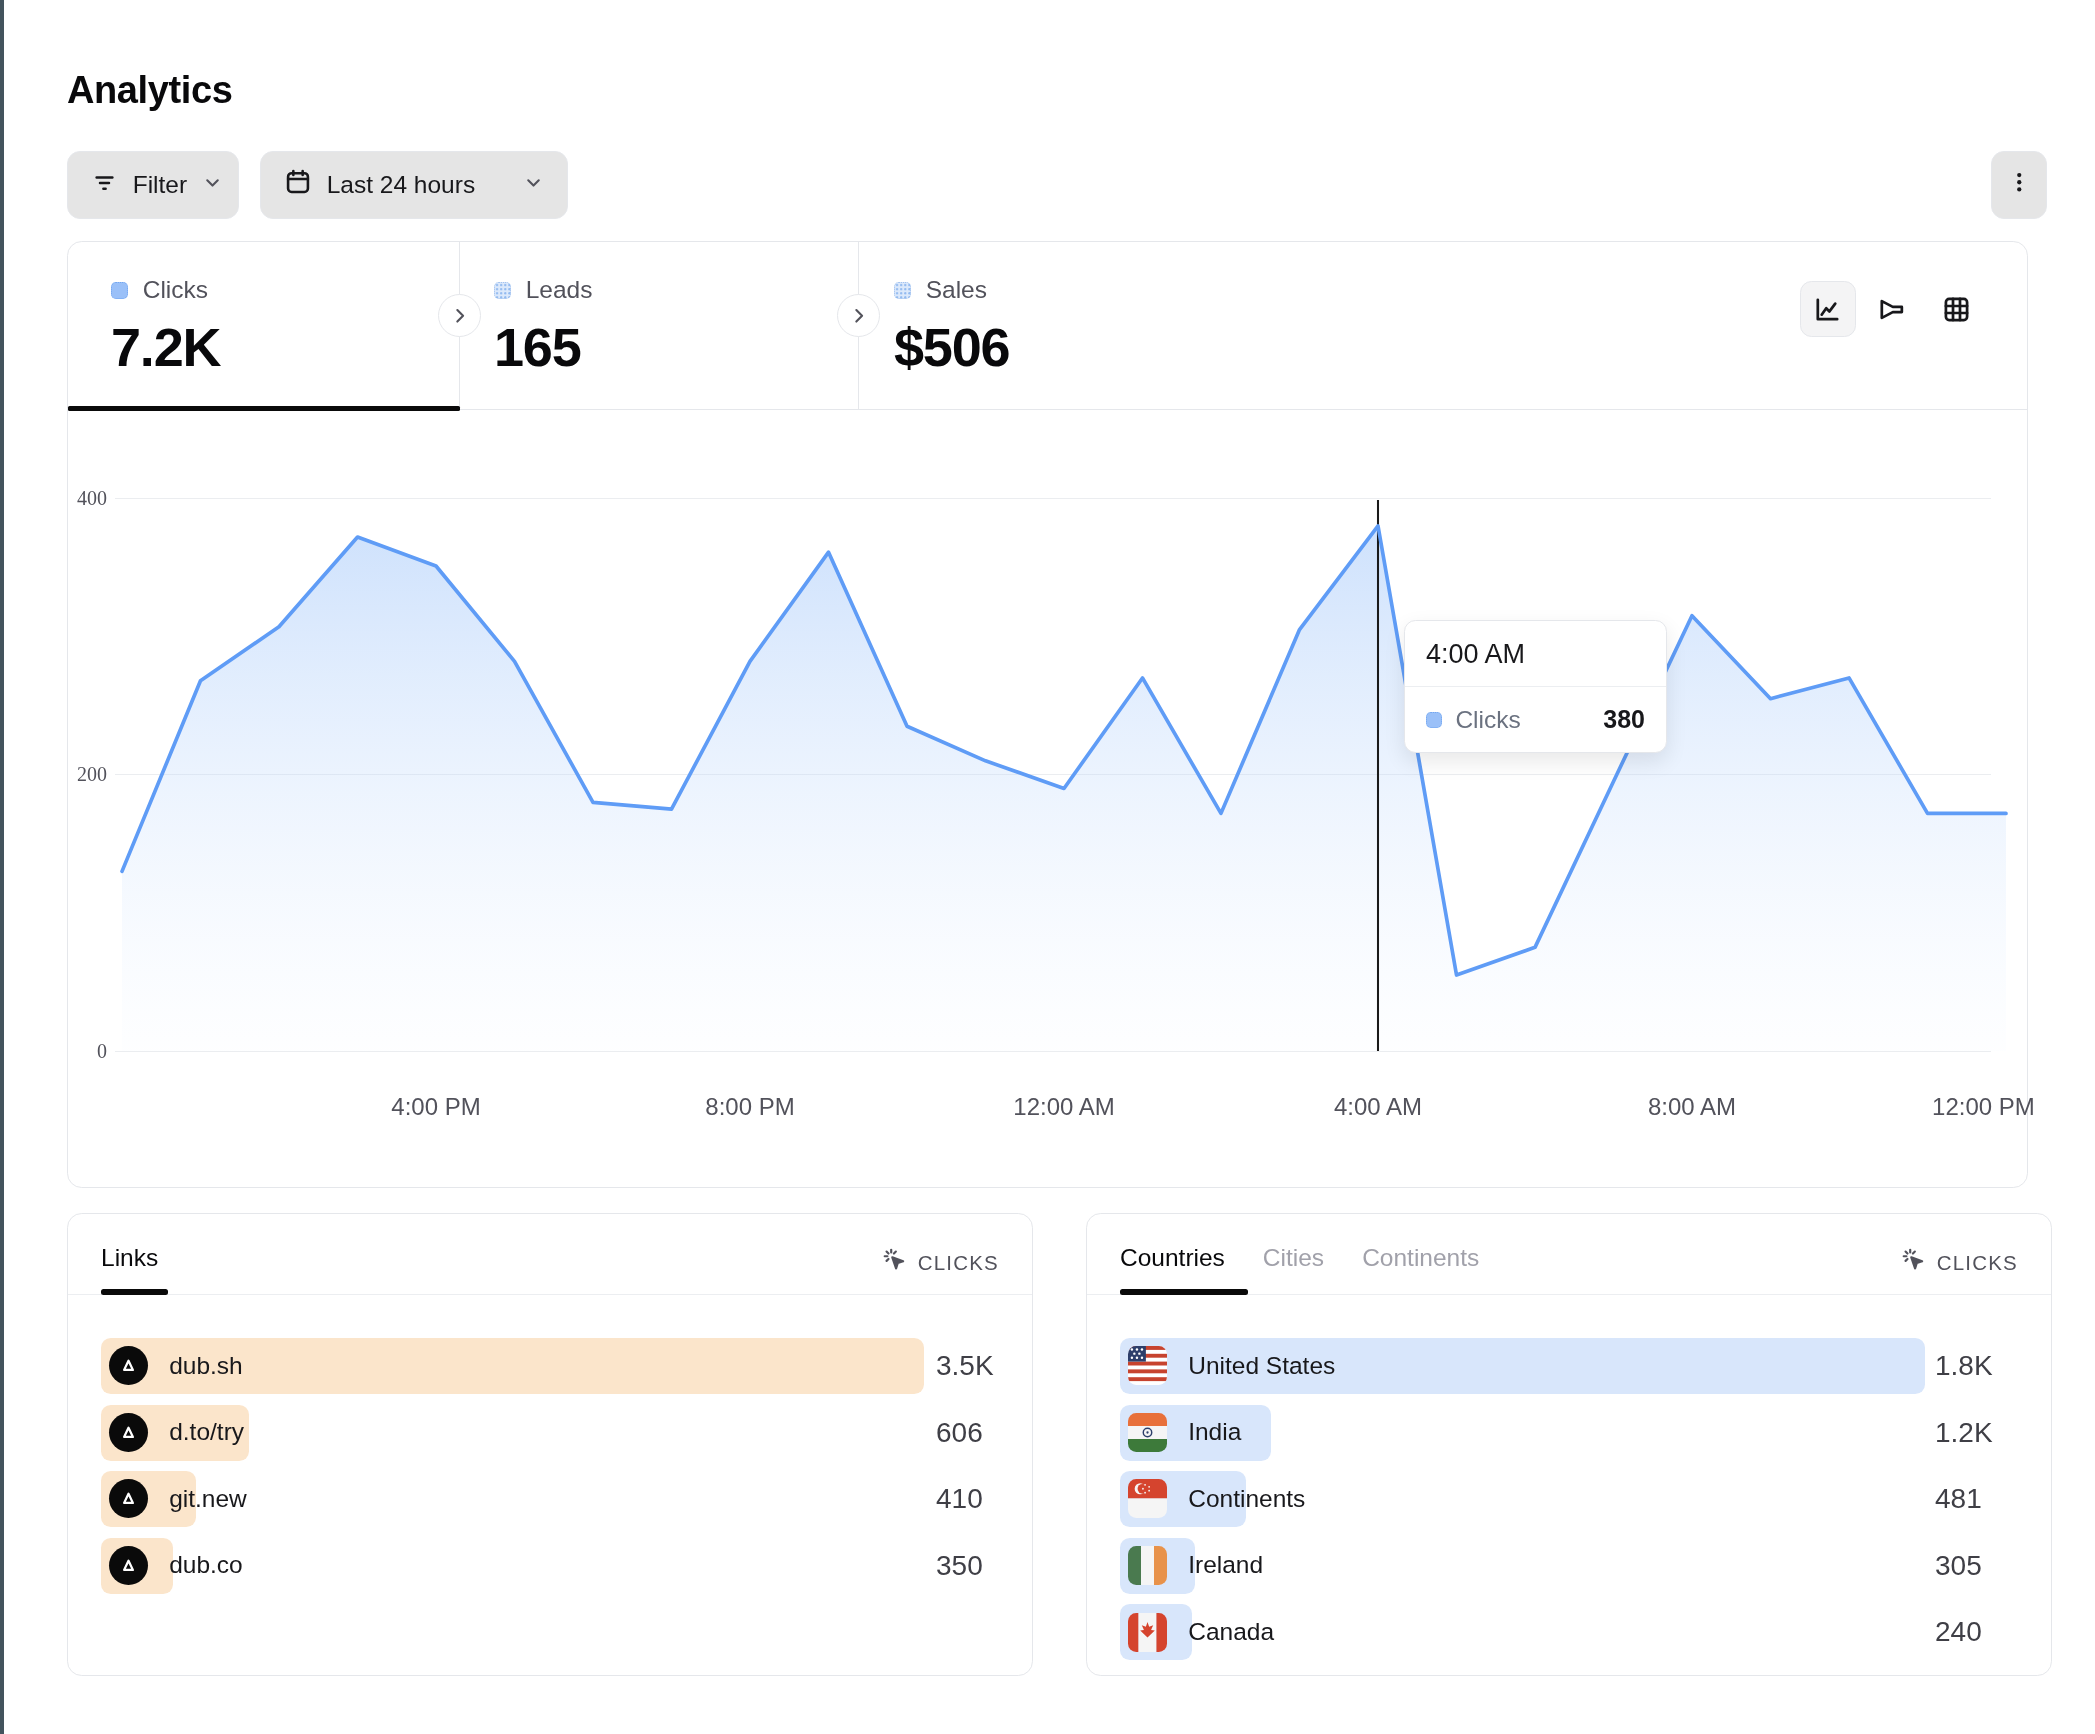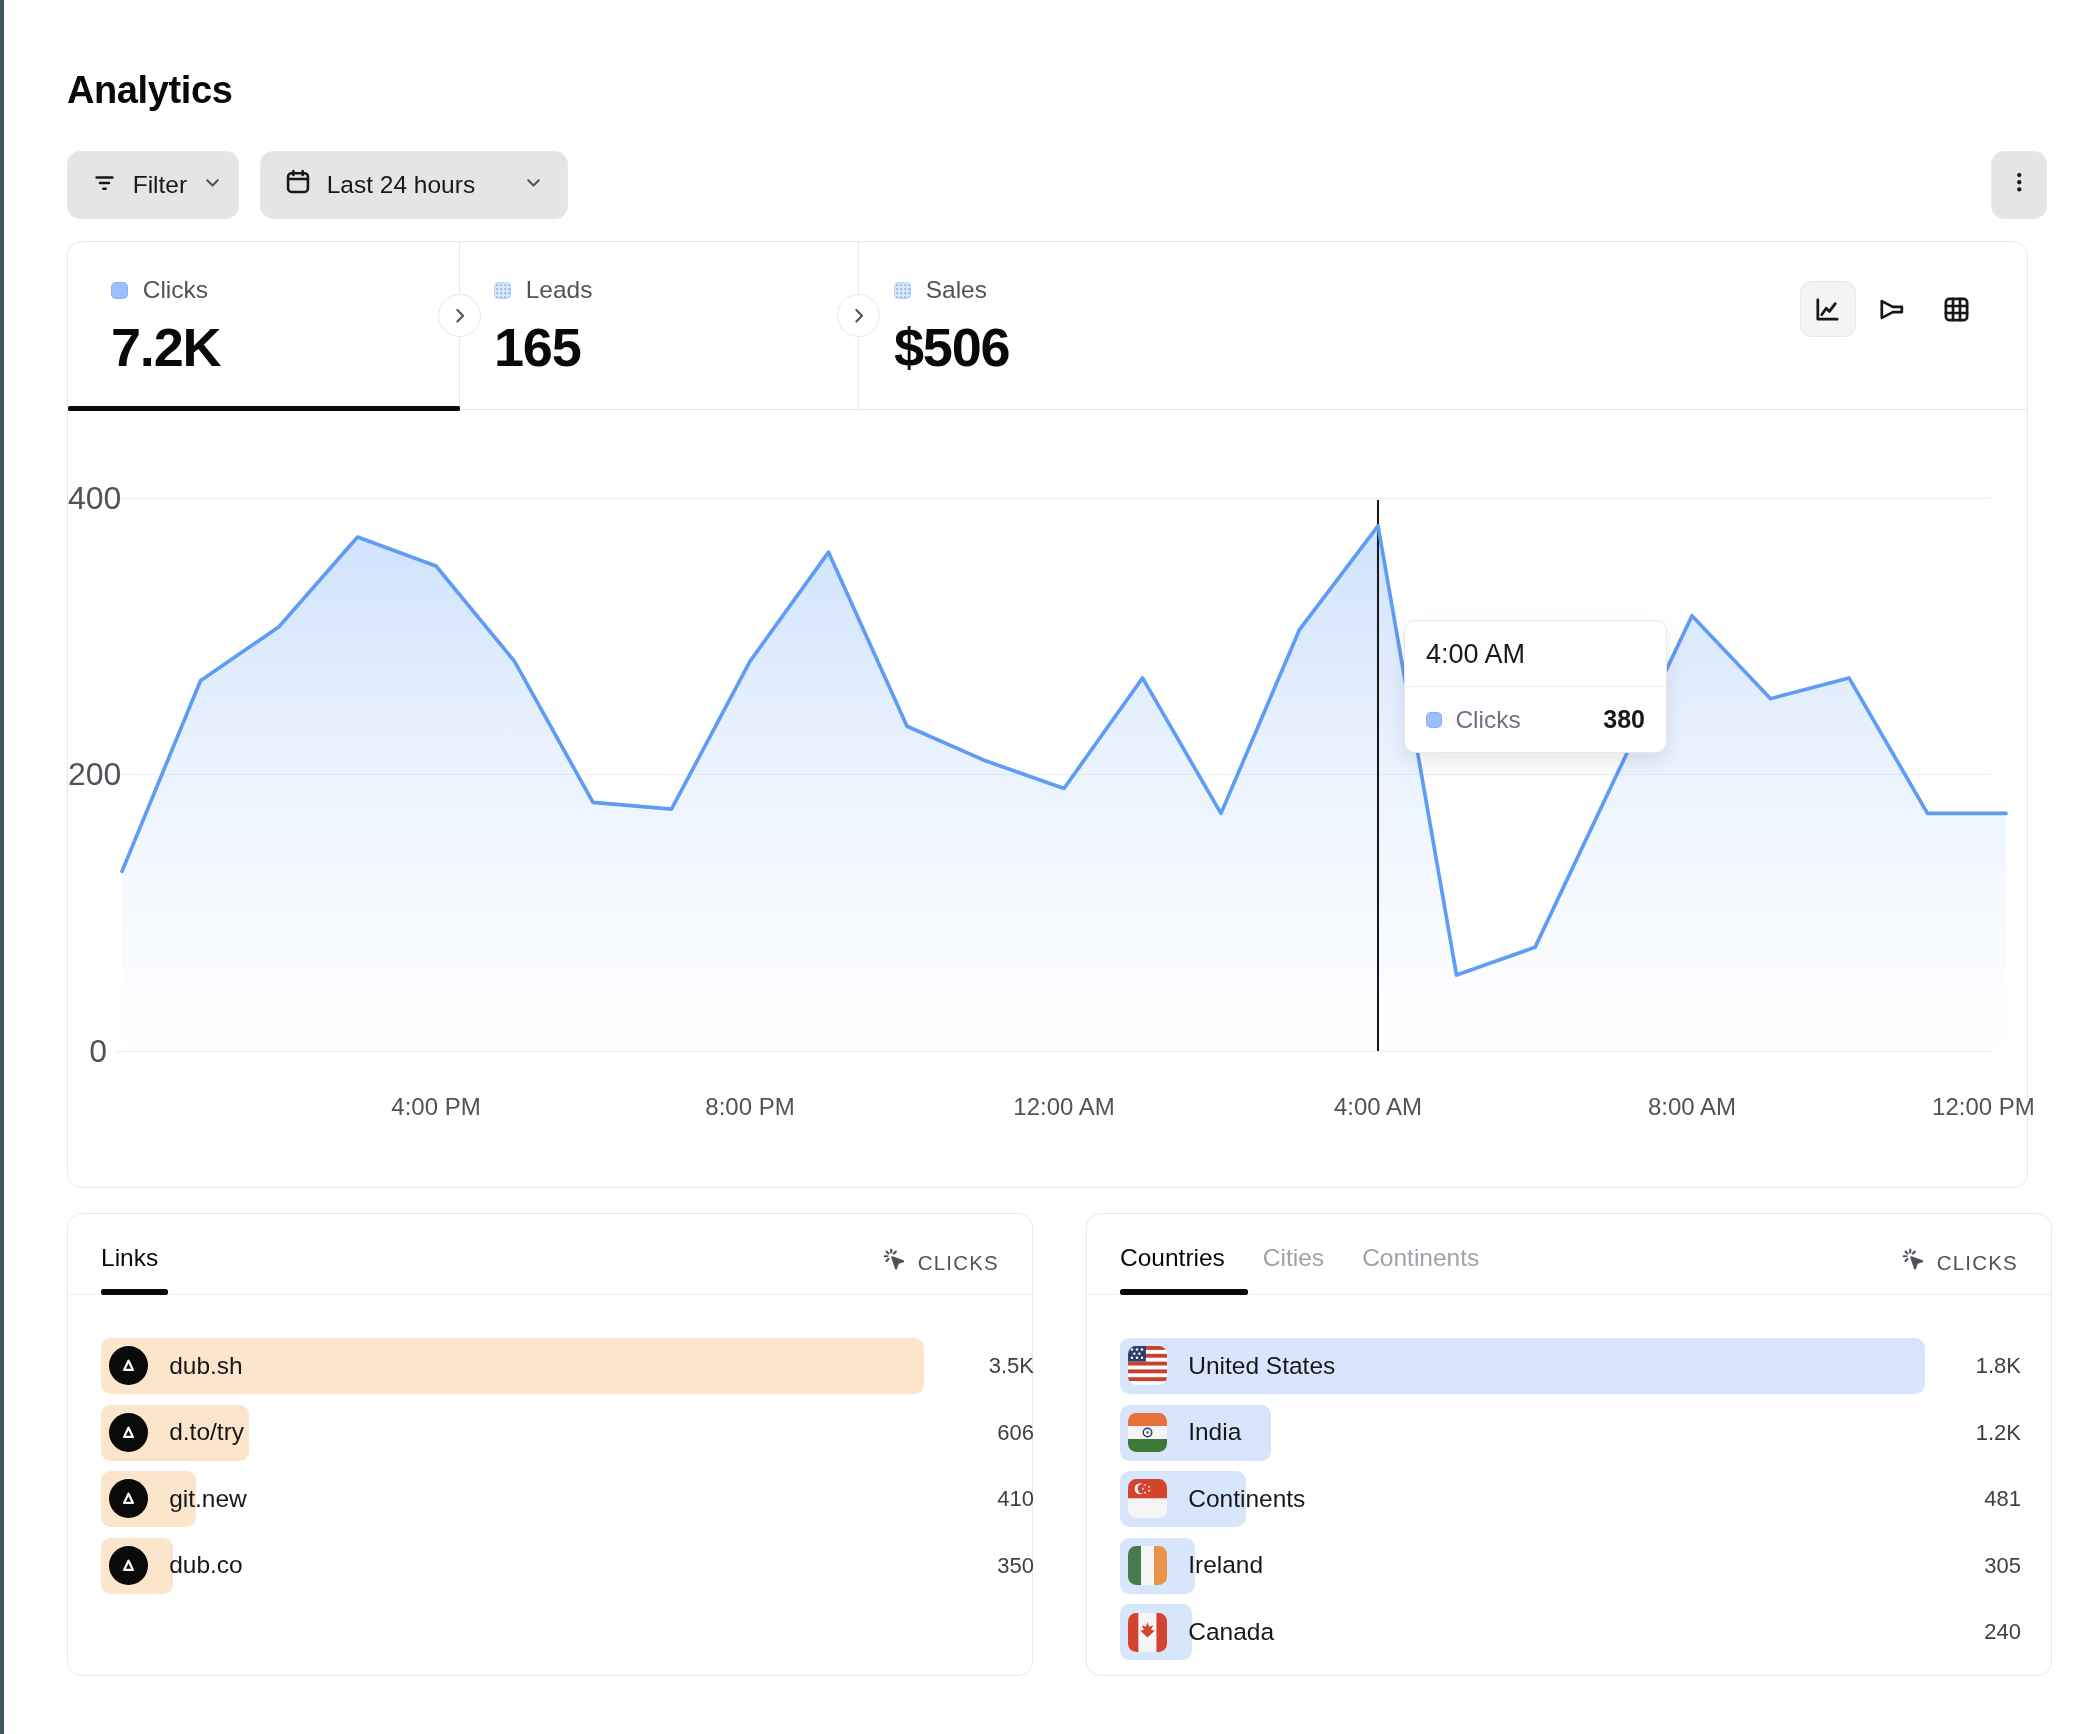--- a/index.html
+++ b/index.html
@@ -35,21 +35,21 @@
 
   .chev-circle { position:absolute; top:52px; width:43px; height:43px; border-radius:50%; background:#fff; border:1.2px solid #e5e7eb; color:#52525b; display:flex; align-items:center; justify-content:center; cursor:pointer; }
   .chev-circle.c1 { left:370px; } .chev-circle.c2 { left:769px; }
 
   .charttype-group { position:absolute; top:39px; right:43px; display:flex; gap:8.2px; }
   .icon-btn { width:56px; height:56px; border-radius:11.5px; display:flex; align-items:center; justify-content:center; border:1.2px solid transparent; background:transparent; cursor:pointer; }
   .icon-btn.active { background:#f4f4f5; border-color:#e5e7eb; }
 
   
   .gridline { position:absolute; left:47px; width:1876px; height:1.2px; background:#ebedf0; }
-  .y-label { position:absolute; left:0; width:39px; text-align:right; font-size:32px; color:#52525b; transform:translateY(-50%); }
+  .y-label { position:absolute; left:0; width:39px; text-align:right; font-size:20px; color:#52525b; transform:translateY(-50%);font-family:Liberation Serif, serif; }
   .x-label { position:absolute; font-size:24px; color:#52525b; transform:translateX(-50%); white-space:nowrap; }
   #plot { position:absolute; left:54px; top:217px; width:1884px; height:592px; overflow:visible; }
 
   .tooltip { position:absolute; left:1335px; top:378px; width:263px; background:#fff; border:1.2px solid #e5e7eb; border-radius:11.5px; box-shadow:0 8.2px 21px rgba(0,0,0,0.09); z-index:5; }
   .tooltip .tt-head { padding:18px 21px 16.4px; font-size:27px; color:#18181b; border-bottom:1.2px solid #eceef1; }
   .tooltip .tt-row { padding:18px 21px; display:flex; align-items:center; gap:13px; }
   .tooltip .tt-lbl { font-size:24.5px; color:#6b7280; flex:1; }
   .tooltip .tt-val { font-size:25px; font-weight:700; color:#18181b; }
   .tooltip .marker { width:16.4px; height:16.4px; }
 
@@ -66,21 +66,21 @@
 
   .rows { position:absolute; left:33px; top:124px; }
   .panel.links .rows { width:823px; }
   .panel.countries .rows { width:805px; }
   .row { position:relative; height:56px; margin-bottom:10.6px; cursor:pointer; }
   .row-bar { position:absolute; left:0; top:0; height:56px; border-radius:9.8px; min-width:72px; }
   .links .row-bar { background:#fbe5cb; }
   .countries .row-bar { background:#d8e6fb; }
   .row-content { position:absolute; left:8.2px; top:8.2px; display:flex; align-items:center; gap:21px; z-index:2; }
   .row-label { font-size:24.5px; color:#18181b; }
-  .row-value { position:absolute; top:0; height:56px; line-height:56px; font-size:22px; color:#3f3f46; text-align:right; }
+  .row-value { position:absolute; top:0; height:56px; line-height:56px; font-size:28px; color:#3f3f46; }
   .links .row-value { right:-110px; width:98px; }
   .countries .row-value { right:-96px; width:86px; }
   .dub-logo { width:39px; height:39px; border-radius:50%; background:#0a0a0a; display:flex; align-items:center; justify-content:center; }
   .flag { width:39px; height:39px; border-radius:8.2px; overflow:hidden; display:block; }
 </style>
 </head>
 <body>
 
 <div class="edge-strip"></div>
 

